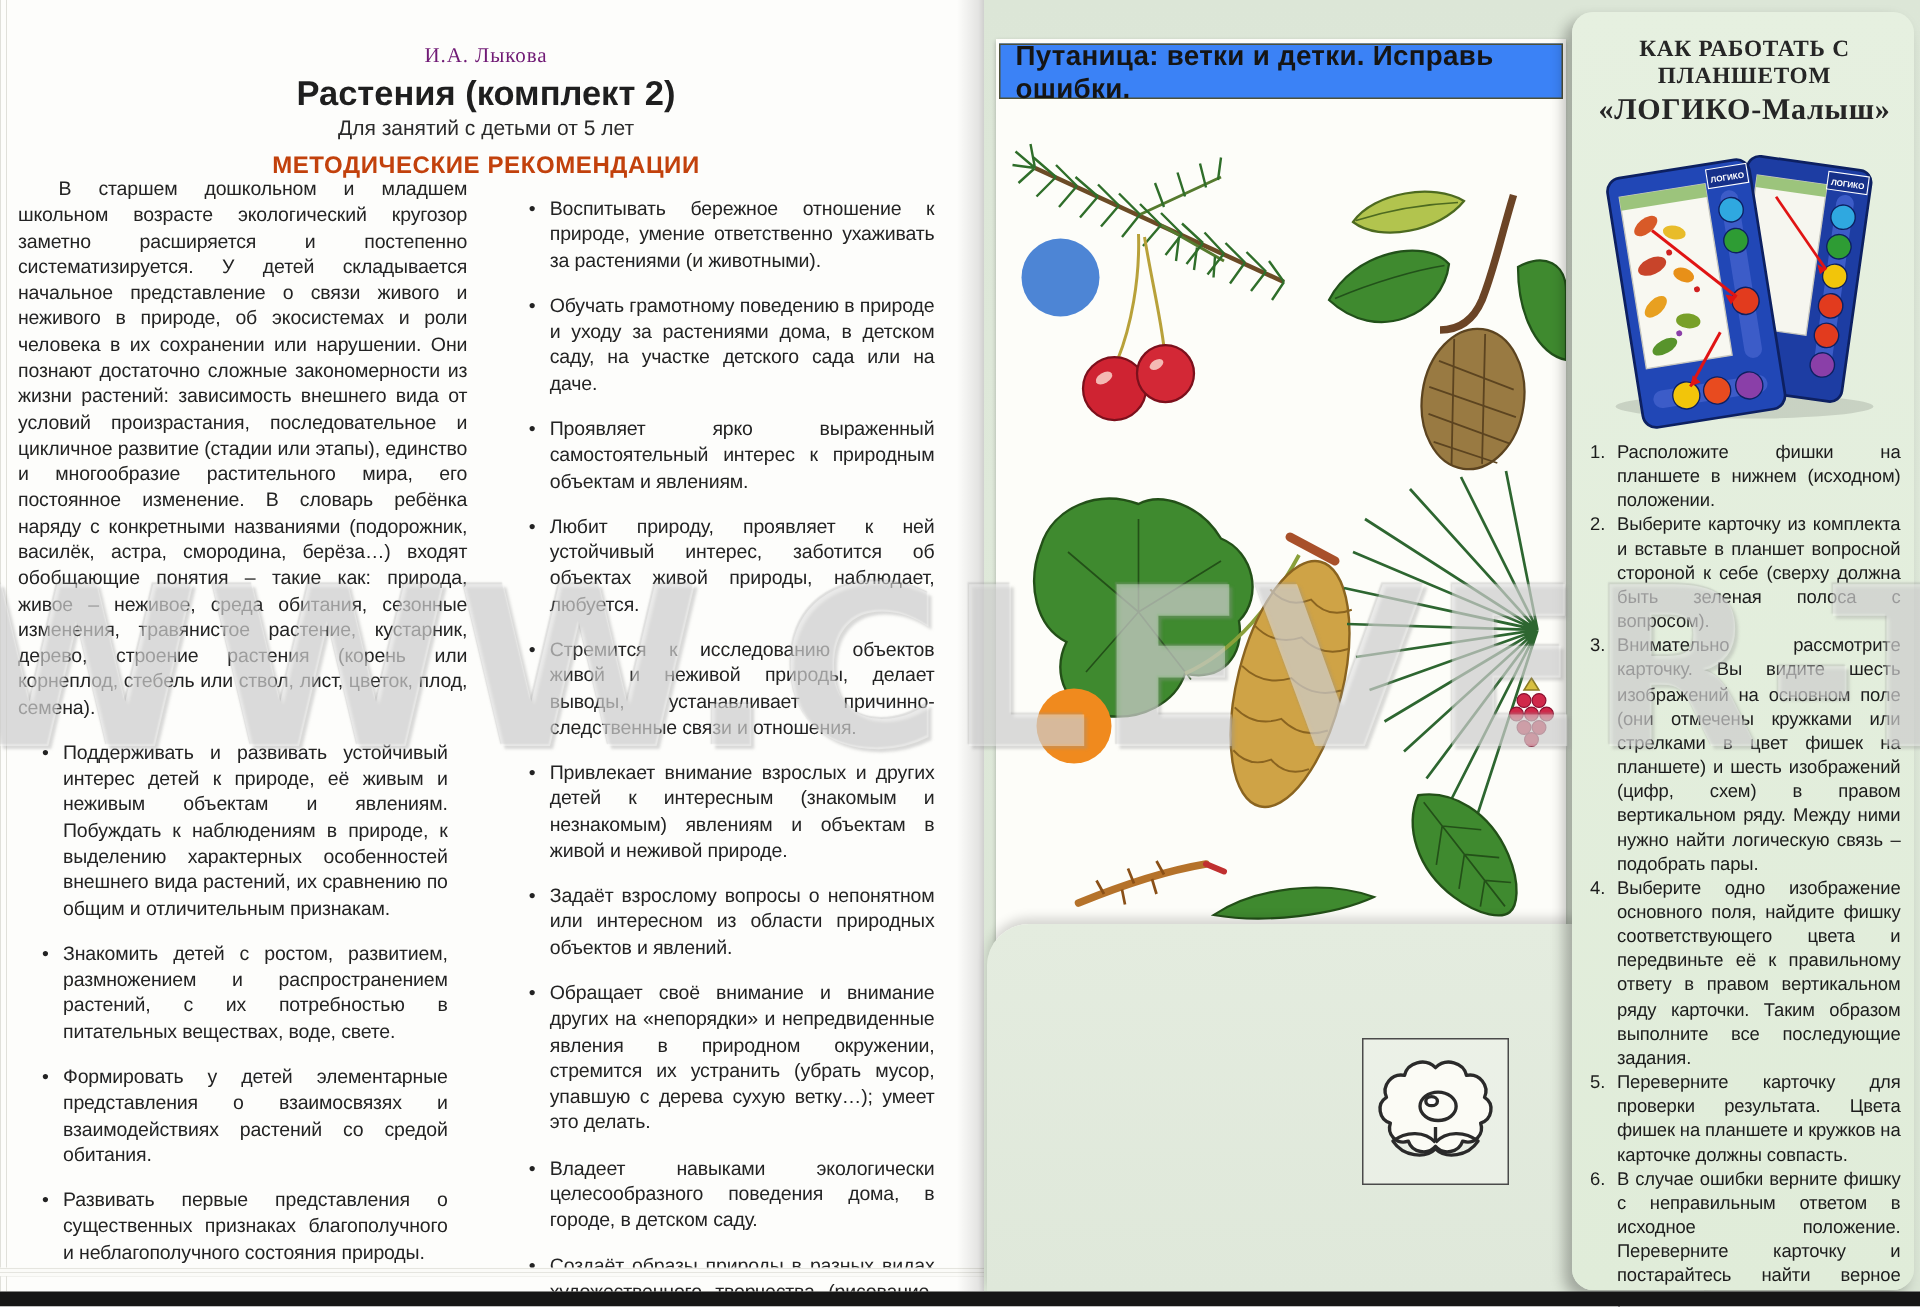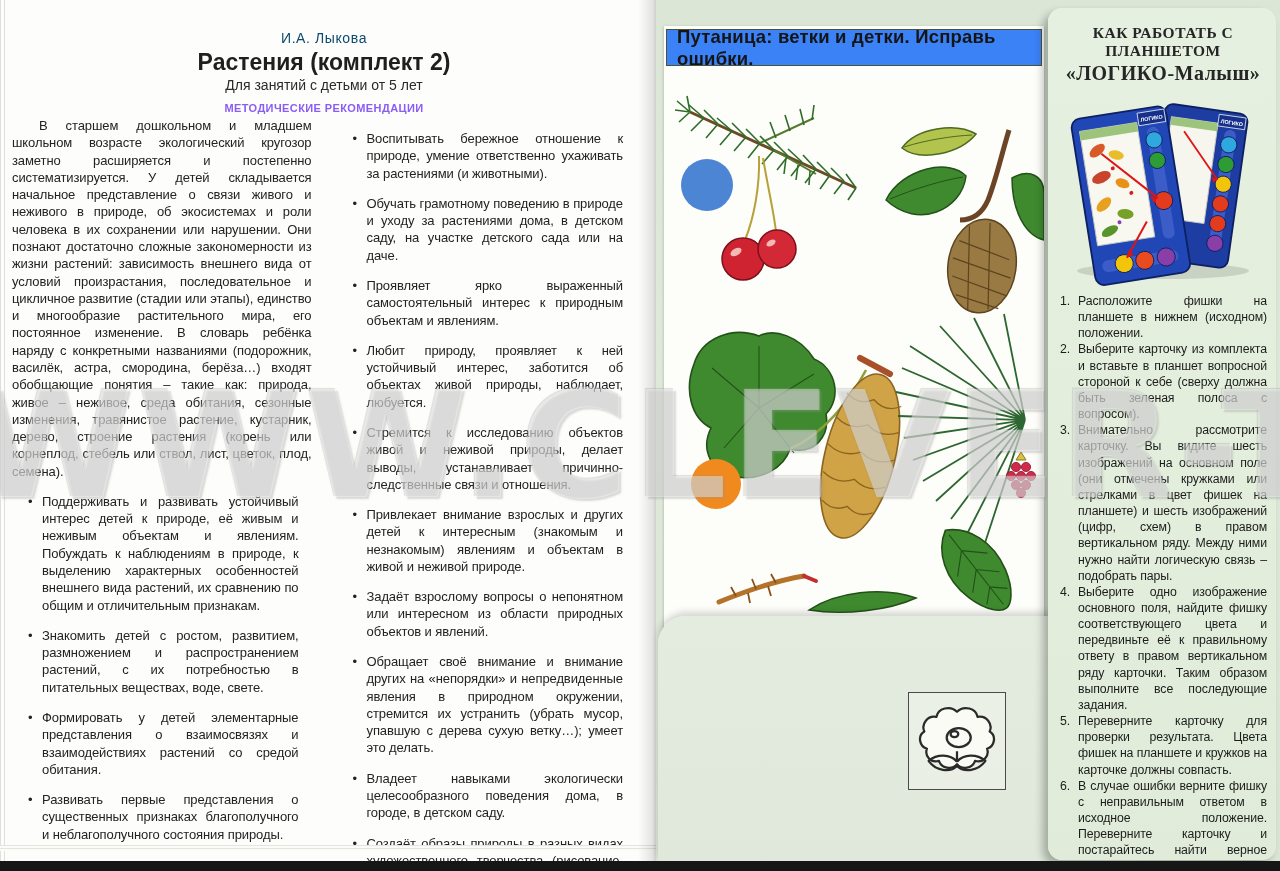--- a/index.html
+++ b/index.html
@@ -15,24 +15,24 @@
   }
   .page-edge-lines{
     position:absolute;left:0;top:0;width:8px;height:100%;
     background:repeating-linear-gradient(90deg,#e0e0da 0 1px,transparent 1px 4px);
   }
   .spine-shadow{
     position:absolute;right:0;top:0;width:18px;height:100%;
     background:linear-gradient(90deg,rgba(0,0,0,0) 0%,rgba(0,0,0,0.10) 80%,rgba(0,0,0,0.18) 100%);
   }
   .page-header{position:absolute;top:30px;left:14px;width:620px;text-align:center;color:#1f1f1f;}
-  .author{font-size:14px;letter-spacing:.6px;color:#0c4a6e;}
+  .author{font-size:14px;letter-spacing:.6px;color:#701a75;font-family:Liberation Serif, serif;}
   .book-title{font-size:23px;font-weight:bold;margin-top:3px;}
   .book-subtitle{font-size:14px;margin-top:1px;color:#2b2b2b;}
-  .section-heading{font-size:11px;font-weight:bold;letter-spacing:.4px;margin-top:9px;color:#8b5cf6;}
+  .section-heading{font-size:16px;font-weight:bold;letter-spacing:.4px;margin-top:9px;color:#c2410c;}
   .columns{
     position:absolute;top:117px;left:12px;width:624px;
     display:flex;gap:25px;
   }
   .col{
     width:304px;font-size:13px;line-height:1.33;text-align:justify;
     color:#232323;letter-spacing:-0.1px;
   }
   .col p{margin:0;text-indent:27px;}
   .col ul{margin:0;padding:0;list-style:none;}

